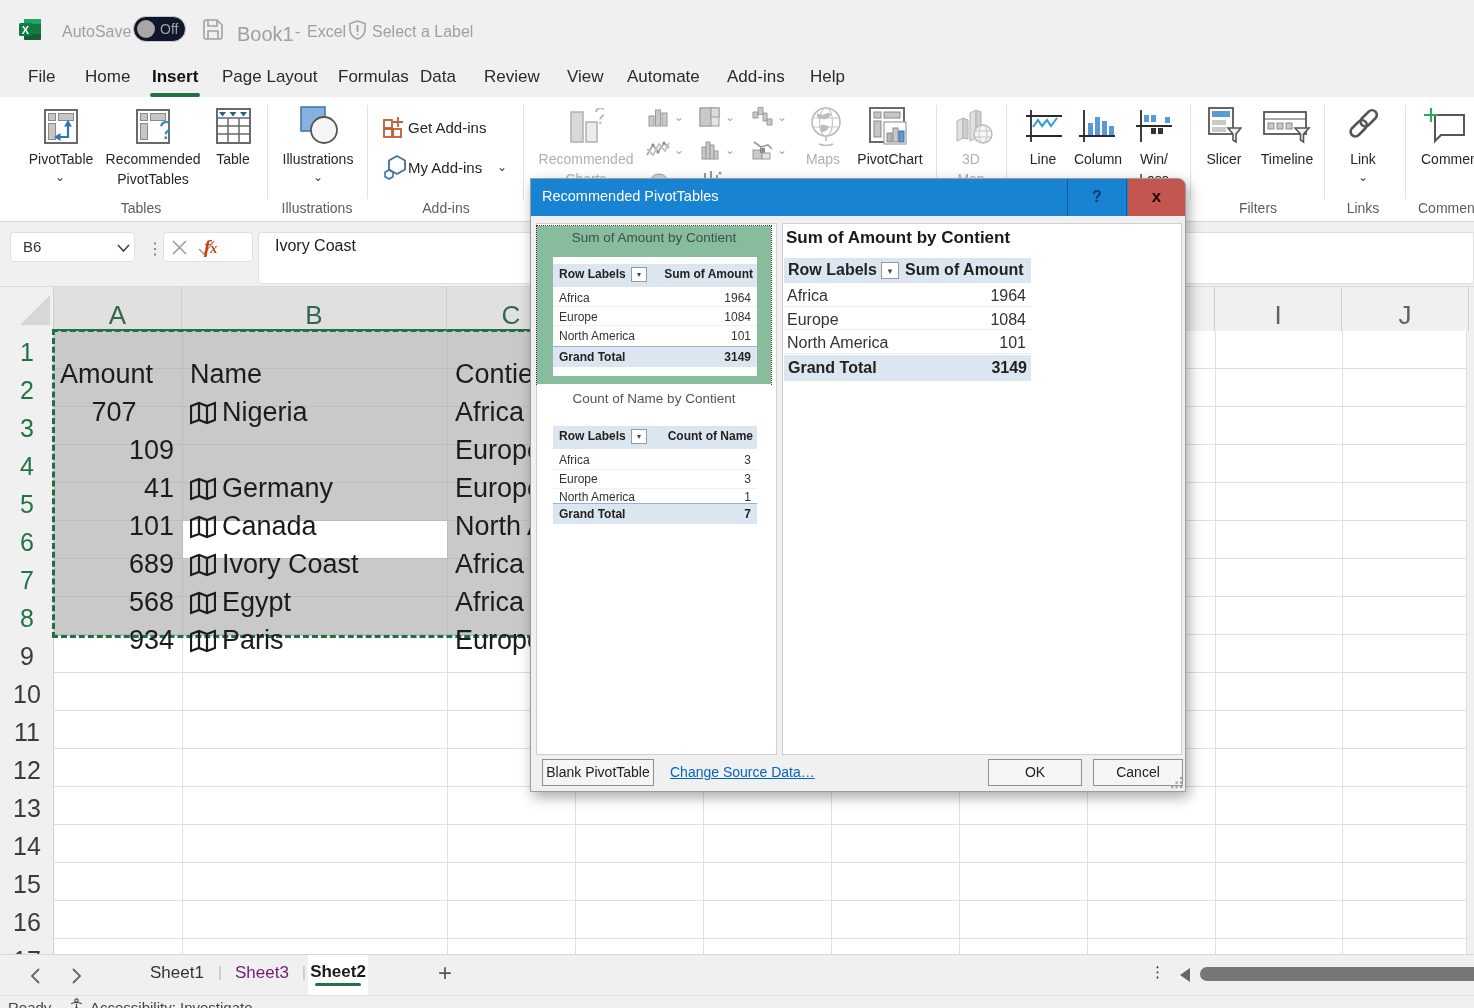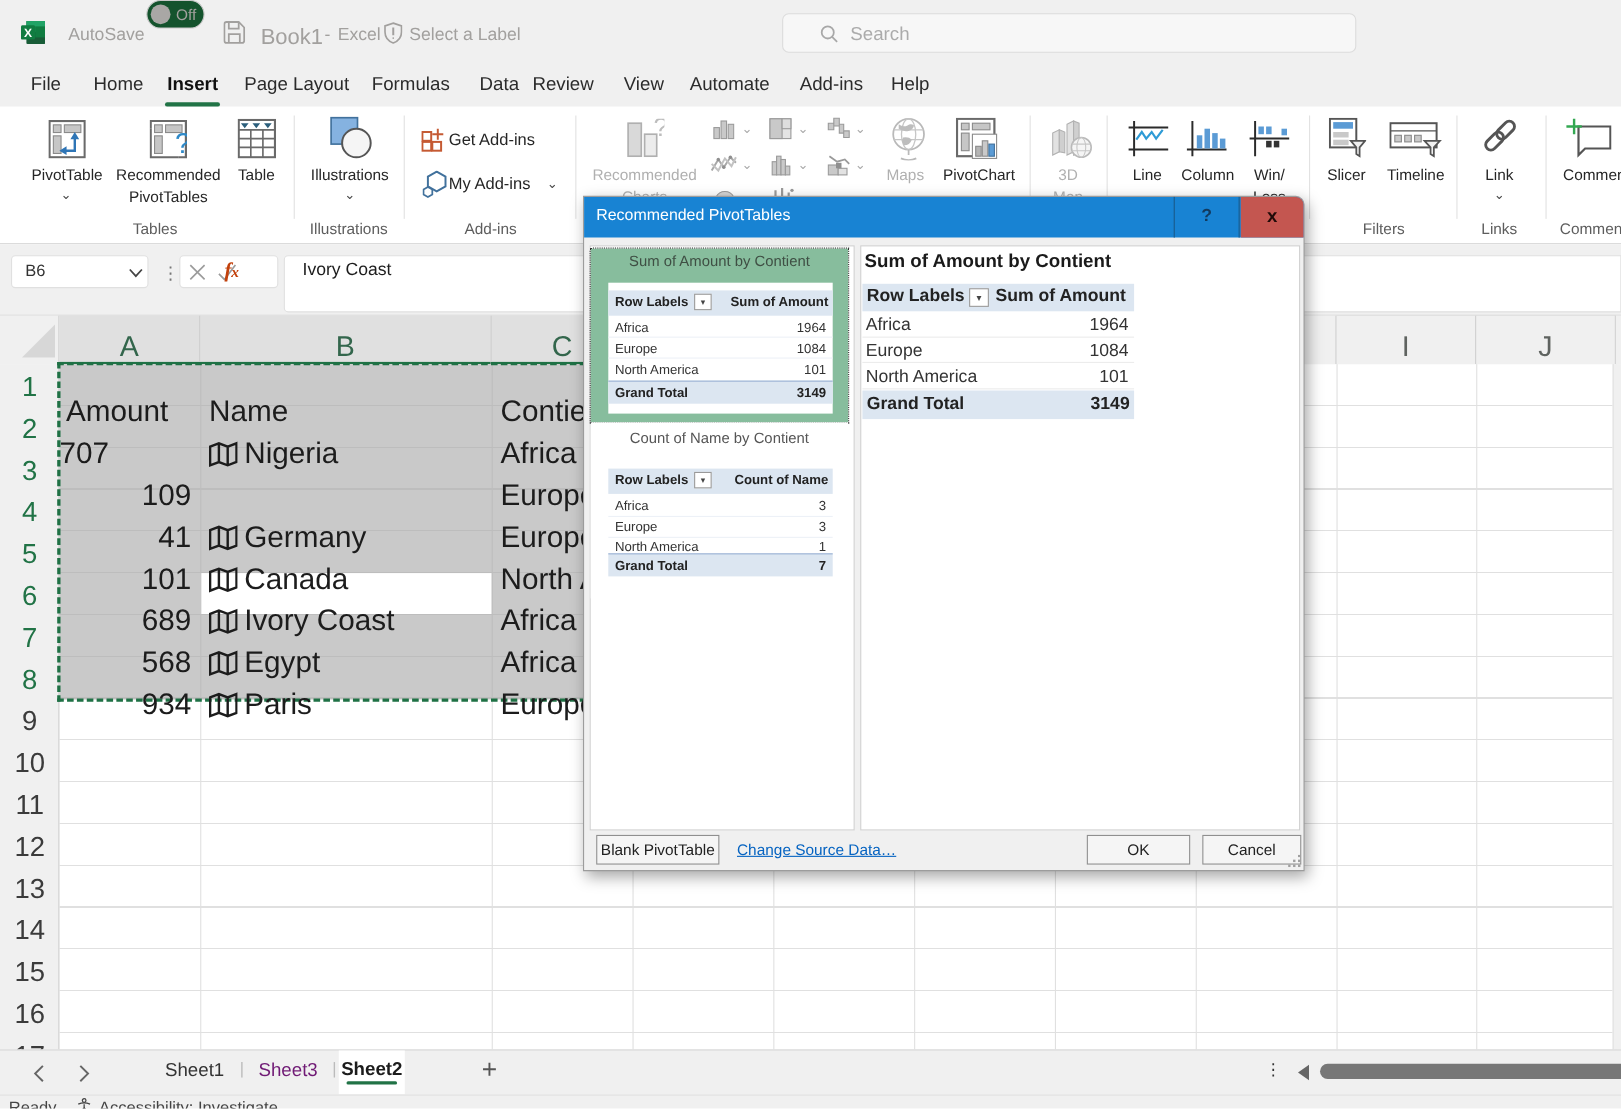--- a/index.html
+++ b/index.html
@@ -37,53 +37,46 @@
 <div id="app">
   <div class="abs" id="topbar">
     <svg class="abs" style="left:19px;top:19px" width="22" height="21" viewBox="0 0 22 21">
       <rect x="5" y="0" width="17" height="21" rx="1" fill="#185c37"></rect>
       <rect x="5" y="0" width="17" height="10" fill="#21a366"></rect>
       <rect x="13" y="5" width="9" height="10" fill="#107c41"></rect>
       <rect x="0" y="4" width="13" height="13" rx="1.5" fill="#107c41"></rect>
       <text x="6.5" y="14.5" font-size="11" font-weight="bold" fill="#fff" text-anchor="middle" font-family="Liberation Sans">X</text>
     </svg>
     <div class="abs" style="left:62px;top:23px;font-size:16px;color:#a2a09e;">AutoSave</div>
-    <div class="abs" style="left:133px;top:0;width:53px;height:26px;background:#14532d;border:1px solid #c8c8c8;border-radius:13px;">
+    <div class="abs" style="left:133px;top:16px;width:53px;height:26px;background:#0f172a;border:1px solid #c8c8c8;border-radius:13px;">
       <div class="abs" style="left:3px;top:3px;width:18px;height:18px;border-radius:50%;background:#a9a7a5;"></div>
       <div class="abs" style="left:26px;top:4px;font-size:14px;color:#a2a09e;">Off</div>
     </div>
     <svg class="abs" style="left:203px;top:19px" width="20" height="21" viewBox="0 0 20 21" fill="none" stroke="#a2a09e" stroke-width="1.6">
       <path d="M1 3 a2 2 0 0 1 2-2 H14 L19 6 V18 a2 2 0 0 1 -2 2 H3 a2 2 0 0 1 -2-2 Z"></path>
       <path d="M5 1 V7 H14 V1"></path>
       <path d="M5 20 V12 H15 V20"></path>
     </svg>
     <div class="abs" style="left:237px;top:23px;font-size:20px;color:#a2a09e;">Book1</div>
     <div class="abs" style="left:295px;top:23px;font-size:16px;color:#a2a09e;">-</div>
     <div class="abs" style="left:307px;top:23px;font-size:16px;color:#a2a09e;">Excel</div>
     <svg class="abs" style="left:349px;top:20px" width="17" height="20" viewBox="0 0 17 20" fill="none" stroke="#a2a09e" stroke-width="1.5">
       <path d="M8.5 1 L16 3.5 V9 c0 5-3.5 8.5-7.5 10 C4.5 17.5 1 14 1 9 V3.5 Z"></path>
       <path d="M8.5 5 V12" stroke-width="1.8"></path>
       <circle cx="8.5" cy="14.6" r="0.8" fill="#a2a09e" stroke="none"></circle>
     </svg>
     <div class="abs" style="left:372px;top:23px;font-size:16px;color:#a2a09e;">Select a Label</div>
-    <div class="abs" style="left:711px;top:12px;width:522px;height:36px;background:#f7f7f7;border:1px solid #dcdcdc;border-radius:6px;">
-      <svg class="abs" style="left:33px;top:9px" width="18" height="18" viewBox="0 0 18 18" fill="none" stroke="#a8a8a8" stroke-width="1.6">
-        <circle cx="7.5" cy="7.5" r="5.5"></circle>
-          <path d="M11.5 11.5 L16 16"></path>
-      </svg>
-      <div class="abs" style="left:61px;top:8px;font-size:17px;color:#ababab;">Search</div>
-    </div>
   </div>
   <div class="abs" id="menubar">
     <div class="mtab" style="left:28px;">File</div>
     <div class="mtab" style="left:85px;">Home</div>
     <div class="mtab" style="left:152px;font-weight:bold;color:#111;">Insert<div style="position:absolute;left:-2px;right:-2px;bottom:0px;height:4px;background:#217346;border-radius:2px;"></div></div>
     <div class="mtab" style="left:222px;">Page Layout</div>
     <div class="mtab" style="left:338px;">Formulas</div>
-    <div class="mtab" style="left:436px;">Data</div>
+    <div class="mtab" style="left:420px;">Data</div>
     <div class="mtab" style="left:484px;">Review</div>
     <div class="mtab" style="left:567px;">View</div>
     <div class="mtab" style="left:627px;">Automate</div>
     <div class="mtab" style="left:727px;">Add-ins</div>
     <div class="mtab" style="left:810px;">Help</div>
   </div>
   <div class="abs" id="ribbon"></div>
   <div id="ribbonc">
 
     <svg class="abs" style="left:44px;top:109px" width="34" height="35" viewBox="0 0 34 35">
@@ -365,21 +358,21 @@
     <div class="rownum" style="left:0;top:342px;color:#3b3b3b;">10</div>
     <div class="rownum" style="left:0;top:380px;color:#3b3b3b;">11</div>
     <div class="rownum" style="left:0;top:418px;color:#3b3b3b;">12</div>
     <div class="rownum" style="left:0;top:456px;color:#3b3b3b;">13</div>
     <div class="rownum" style="left:0;top:494px;color:#3b3b3b;">14</div>
     <div class="rownum" style="left:0;top:532px;color:#3b3b3b;">15</div>
     <div class="rownum" style="left:0;top:570px;color:#3b3b3b;">16</div>
     <div class="rownum" style="left:0;top:608px;color:#3b3b3b;">17</div>
 
     <div class="cell" style="left:60px;top:0px;">Amount</div>
-    <div class="cell" style="left:54px;top:38px;width:120px;text-align:left;">707</div>
+    <div class="cell" style="left:54px;top:38px;width:120px;text-align:center;">707</div>
     <div class="cell" style="left:54px;top:76px;width:120px;text-align:right;">109</div>
     <div class="cell" style="left:54px;top:114px;width:120px;text-align:right;">41</div>
     <div class="cell" style="left:54px;top:152px;width:120px;text-align:right;">101</div>
     <div class="cell" style="left:54px;top:190px;width:120px;text-align:right;">689</div>
     <div class="cell" style="left:54px;top:228px;width:120px;text-align:right;">568</div>
     <div class="cell" style="left:54px;top:266px;width:120px;text-align:right;">934</div>
 
     <div class="cell" style="left:190px;top:0px;">Name</div>
     <div class="cell mapcell" style="left:190px;top:38px;"><svg class="mapic" width="26" height="24" viewBox="0 0 26 24">
           <path d="M1 5 L9 2 L17 5 L25 2 V19 L17 22 L9 19 L1 22 Z M9 2 V19 M17 5 V22" fill="none" stroke="#1c1c1c" stroke-width="2.2"></path>

